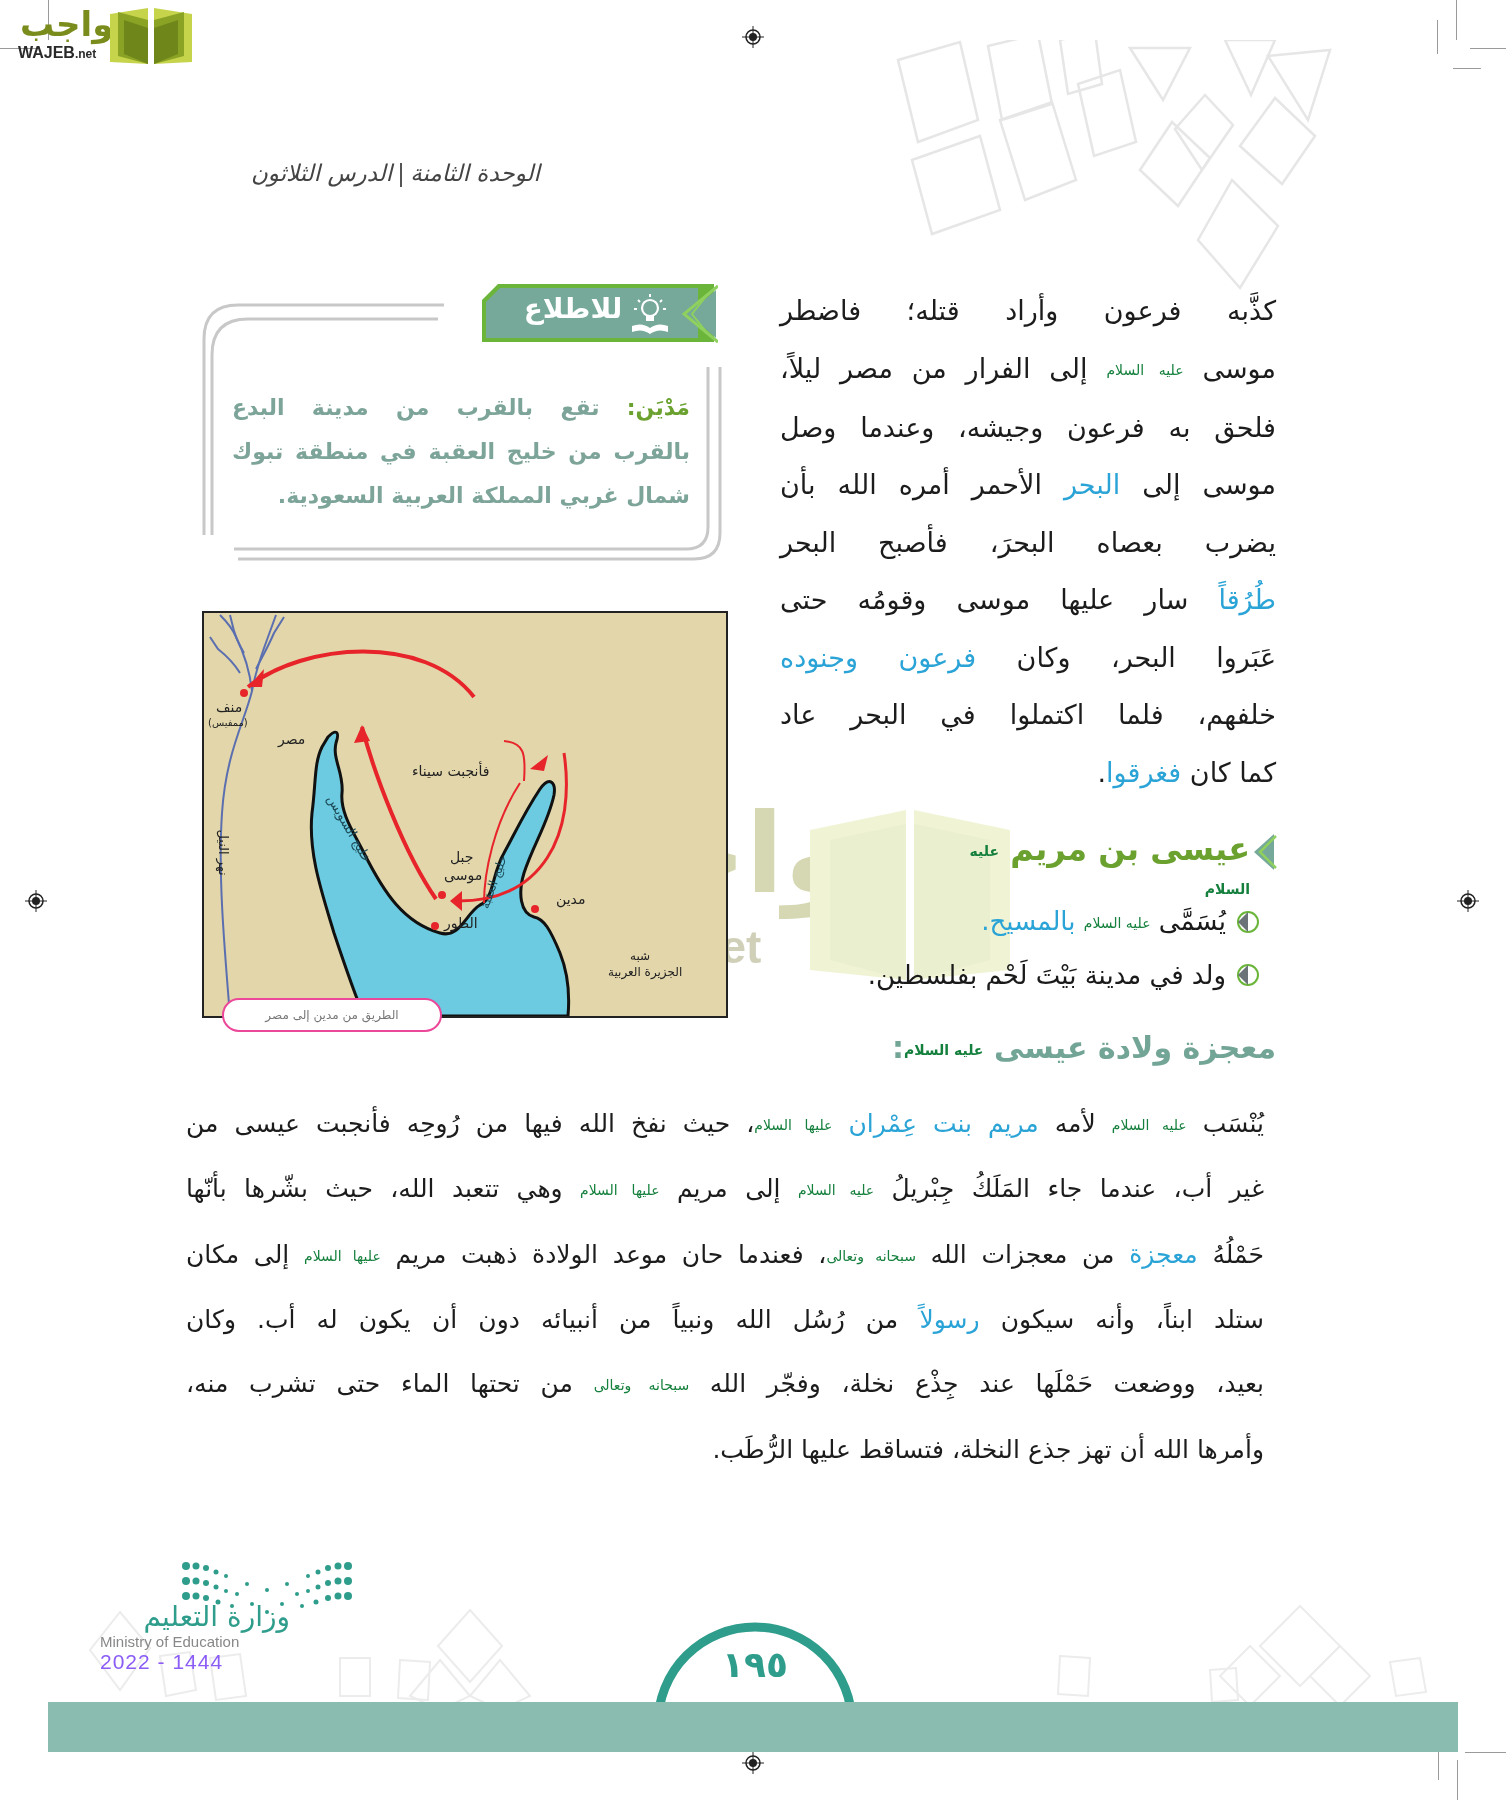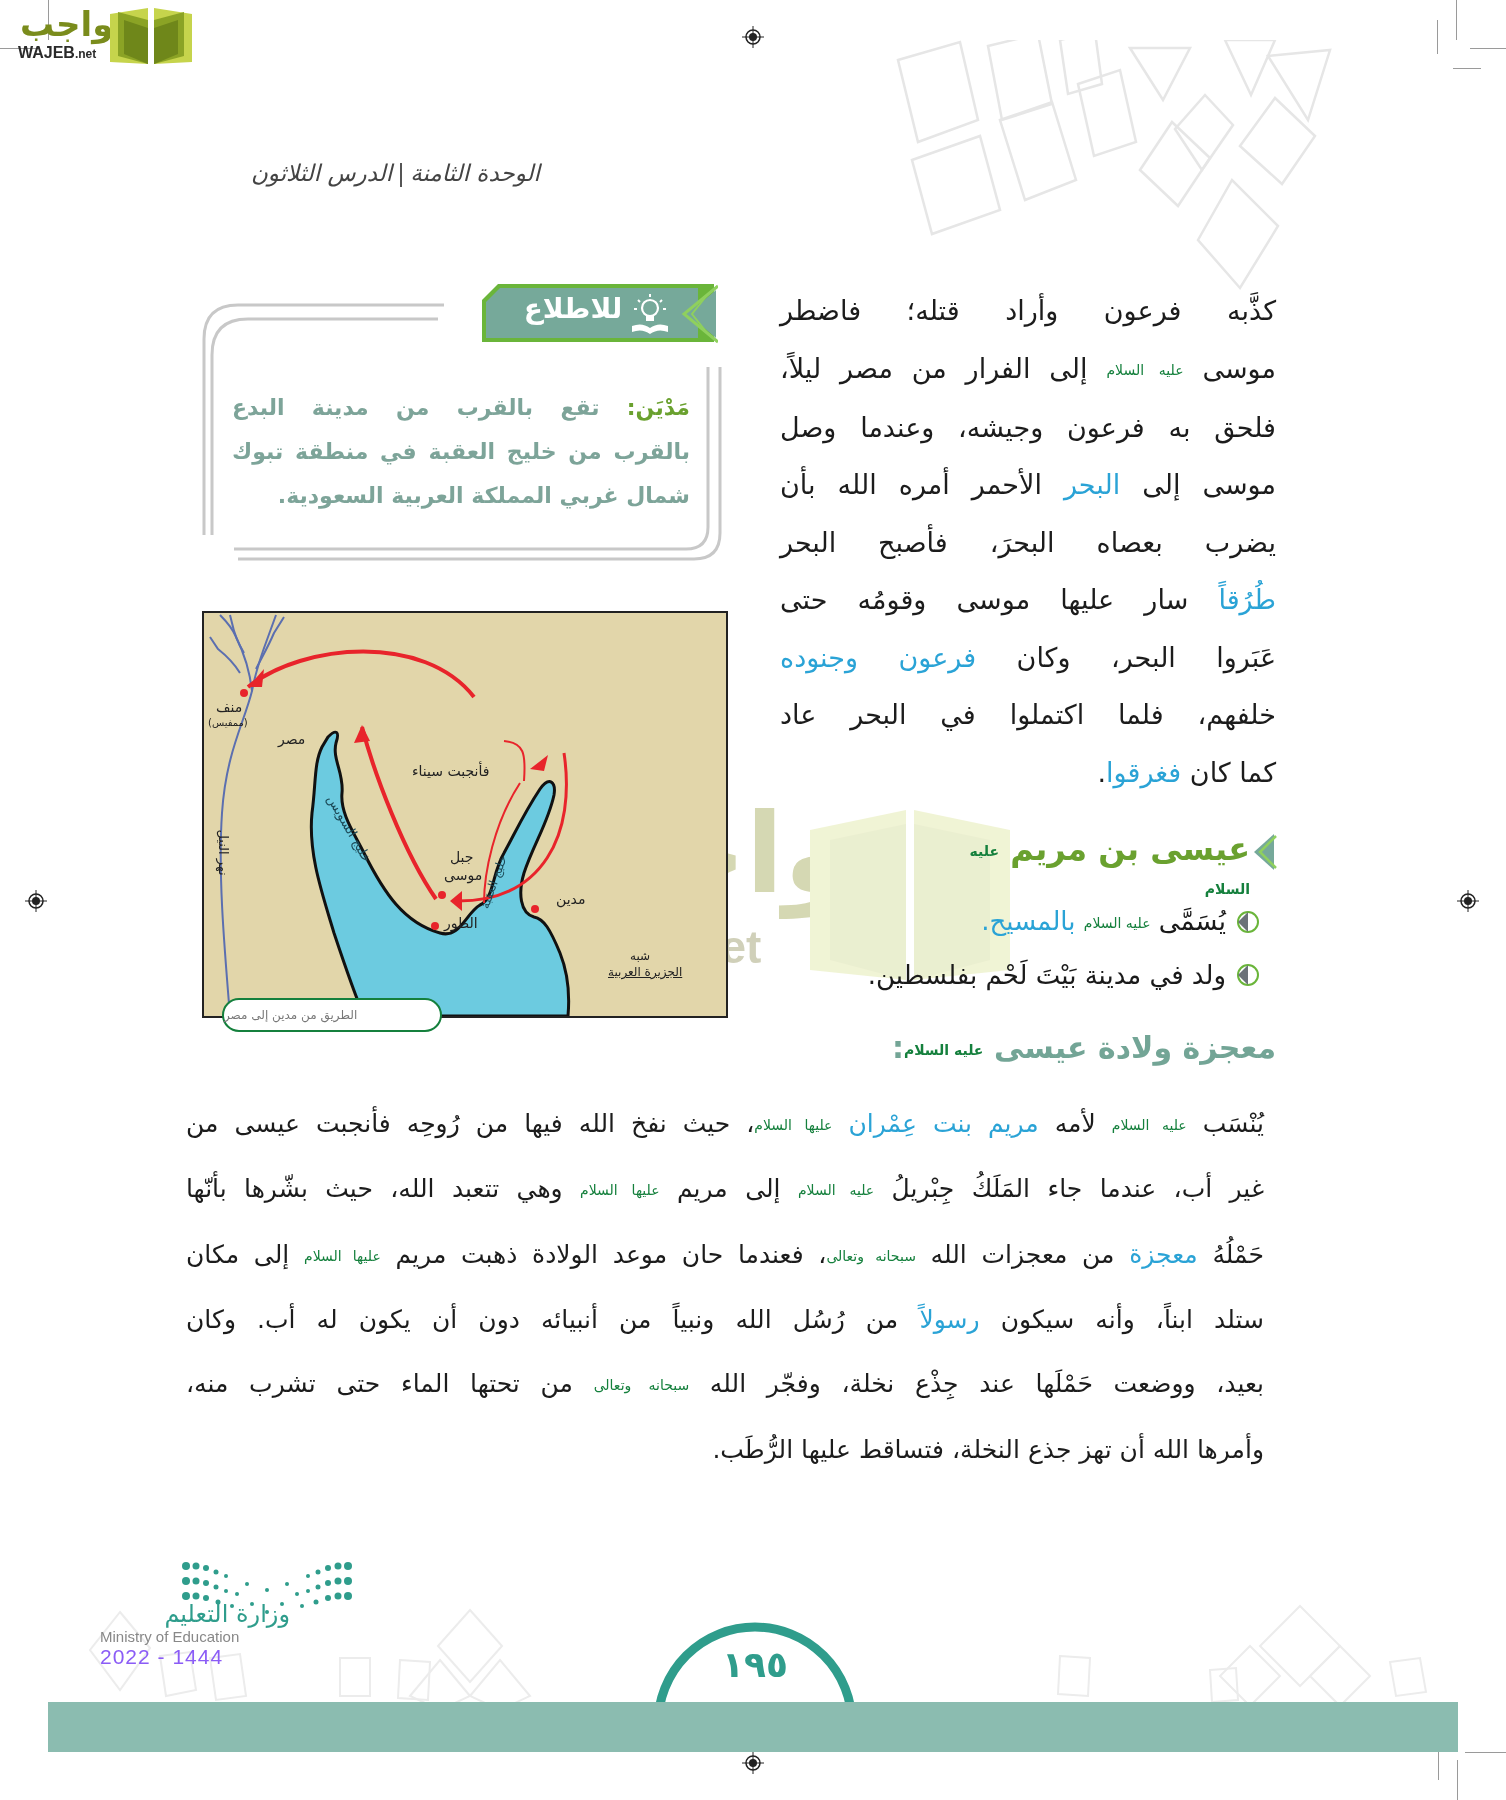--- a/index.html
+++ b/index.html
@@ -45,22 +45,22 @@
   .info-body {
     left: 232px; top: 386px; width: 458px; direction: rtl; text-align: justify;
     font-size: 22px; line-height: 44px; color: #7da499; font-weight: bold;
   }
   .info-body .line { display: block; white-space: nowrap; text-align-last: justify; }
   .info-body .term { color: #6aa12f; }
   
   .map { left: 202px; top: 611px; width: 522px; height: 403px; border: 2px solid #222; background: #e2d6aa; overflow: hidden; }
   .map-label { position: absolute; font-size: 13px; color: #222; direction: rtl; white-space: nowrap; }
   .map-caption {
-    left: 222px; top: 998px; width: 216px; height: 30px; border: 2px solid #15803d; border-radius: 18px;
-    background: #fff; text-align: left; font-size: 12px; line-height: 30px; color: #777; direction: rtl;
+    left: 222px; top: 998px; width: 216px; height: 30px; border: 2px solid #ec4899; border-radius: 18px;
+    background: #fff; text-align: center; font-size: 12px; line-height: 30px; color: #777; direction: rtl;
   }
   
   .sec1 { left: 960px; top: 830px; width: 290px; direction: rtl; text-align: right; font-size: 32px; font-weight: bold; color: #6aa12f; }
   .sec1-arrow { left: 1248px; top: 832px; width: 30px; height: 40px; }
   .bullets { left: 780px; top: 895px; width: 480px; direction: rtl; text-align: right; font-size: 26px; line-height: 52px; }
   .bullet-row { display: flex; align-items: center; justify-content: flex-start; gap: 10px; }
   .bullet-icon { width: 24px; height: 24px; flex: 0 0 24px; }
   
   .sec2 { left: 830px; top: 1030px; width: 446px; direction: rtl; text-align: right; font-size: 30px; font-weight: bold; color: #73a596; }
   
@@ -68,21 +68,21 @@
     left: 186px; top: 1092px; width: 1078px; direction: rtl; text-align: justify;
     font-size: 25px; line-height: 64.5px; color: #1c1c1c;
   }
   .para .line { display: block; white-space: nowrap; text-align-last: justify; }
   .para .line.last { text-align-last: right; }
   
   .footer-band { left: 48px; top: 1702px; width: 1410px; height: 50px; background: #8bbcb0; }
   .page-arc { left: 650px; top: 1614px; width: 210px; height: 210px; }
   .page-num { left: 700px; top: 1644px; width: 110px; text-align: center; font-size: 36px; color: #2f9d8c; font-weight: bold; }
   .moe { left: 100px; top: 1600px; width: 190px; }
-  .moe-ar { font-size: 24px; color: #2f9d8c; direction: rtl; text-align: right; }
+  .moe-ar { font-size: 28px; color: #2f9d8c; direction: rtl; text-align: right; }
   .moe-en { font-size: 15px; color: #888; font-family: "Liberation Sans", sans-serif; }
   .moe-year { font-size: 21px; color: #8b5cf6; font-family: "Liberation Sans", sans-serif; letter-spacing: 1px; }
   .dots { left: 182px; top: 1560px; width: 170px; height: 54px; }
 </style>
 </head>
 <body>
 
 <svg class="abs" style="left:880px;top:40px;" width="500" height="260" viewBox="0 0 500 260">
   <g fill="none" stroke="#e6e6e6" stroke-width="2.5">
     <polygon points="18,20 80,2 98,80 38,102"></polygon>
@@ -267,21 +267,21 @@
   <span class="map-label" style="left:74px;top:118px;font-size:14px;">مصر</span>
   <span class="map-label" style="left:208px;top:150px;font-size:14px;">فأنجبت سيناء</span>
   <span class="map-label" style="left:246px;top:236px;font-size:14px;">جبل</span>
   <span class="map-label" style="left:240px;top:254px;font-size:14px;">موسى</span>
   <span class="map-label" style="left:240px;top:302px;font-size:14px;">الطور</span>
   <span class="map-label" style="left:352px;top:278px;font-size:14px;">مدين</span>
   <span class="map-label" style="left:108px;top:208px;font-size:13px;transform:rotate(60deg);color:#1c4a57;">خليج السويس</span>
   <span class="map-label" style="left:262px;top:262px;font-size:12px;transform:rotate(-70deg);color:#1c4a57;">خليج العقبة</span>
   <span class="map-label" style="left:-4px;top:232px;font-size:13px;transform:rotate(90deg);">نهر النيل</span>
   <span class="map-label" style="left:426px;top:336px;font-size:12px;">شبه</span>
-  <span class="map-label" style="left:404px;top:352px;font-size:12px;text-decoration:underline;">الجزيرة العربية</span>
+  <span class="map-label" style="left:404px;top:352px;font-size:12px;">الجزيرة العربية</span>
 </div>
 <div class="abs map-caption">الطريق من مدين إلى مصر</div>
 
 <svg class="abs sec1-arrow" viewBox="0 0 30 40">
   <path d="M26 2 L6 20 L26 38 Z" fill="#76a99a"></path>
   <path d="M28 4 L12 20 L28 36" fill="none" stroke="#8fd05e" stroke-width="2.5"></path>
 </svg>
 <div class="abs sec1">
   <span>عيسى بن مريم</span> <span class="honor">عليه السلام</span>
 </div>

